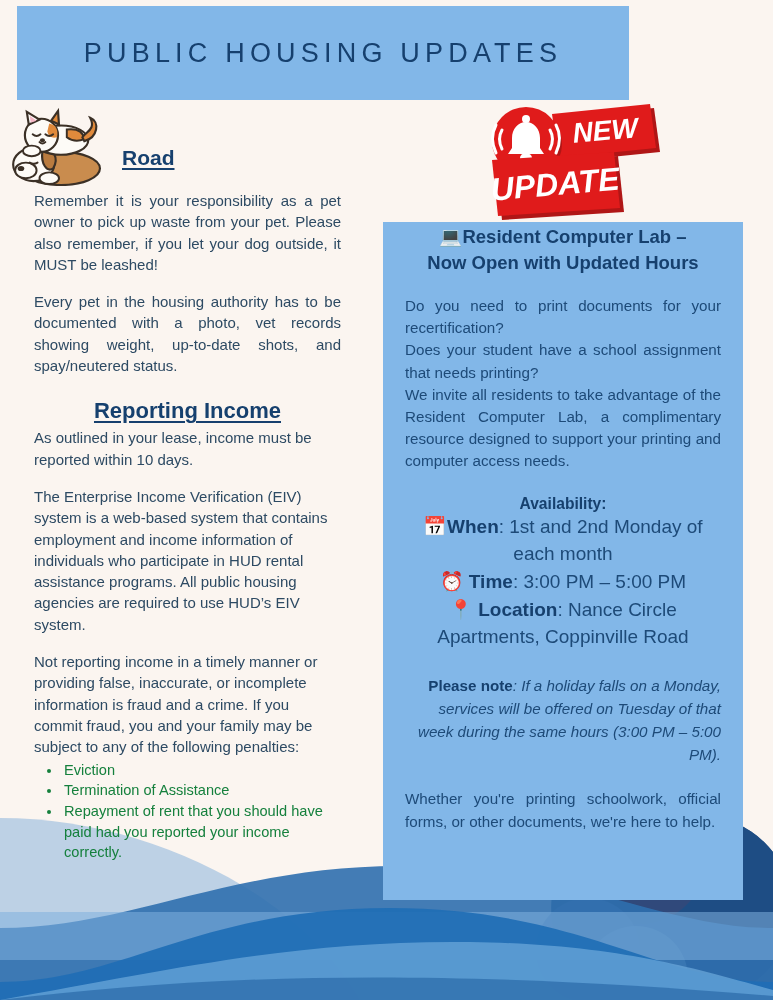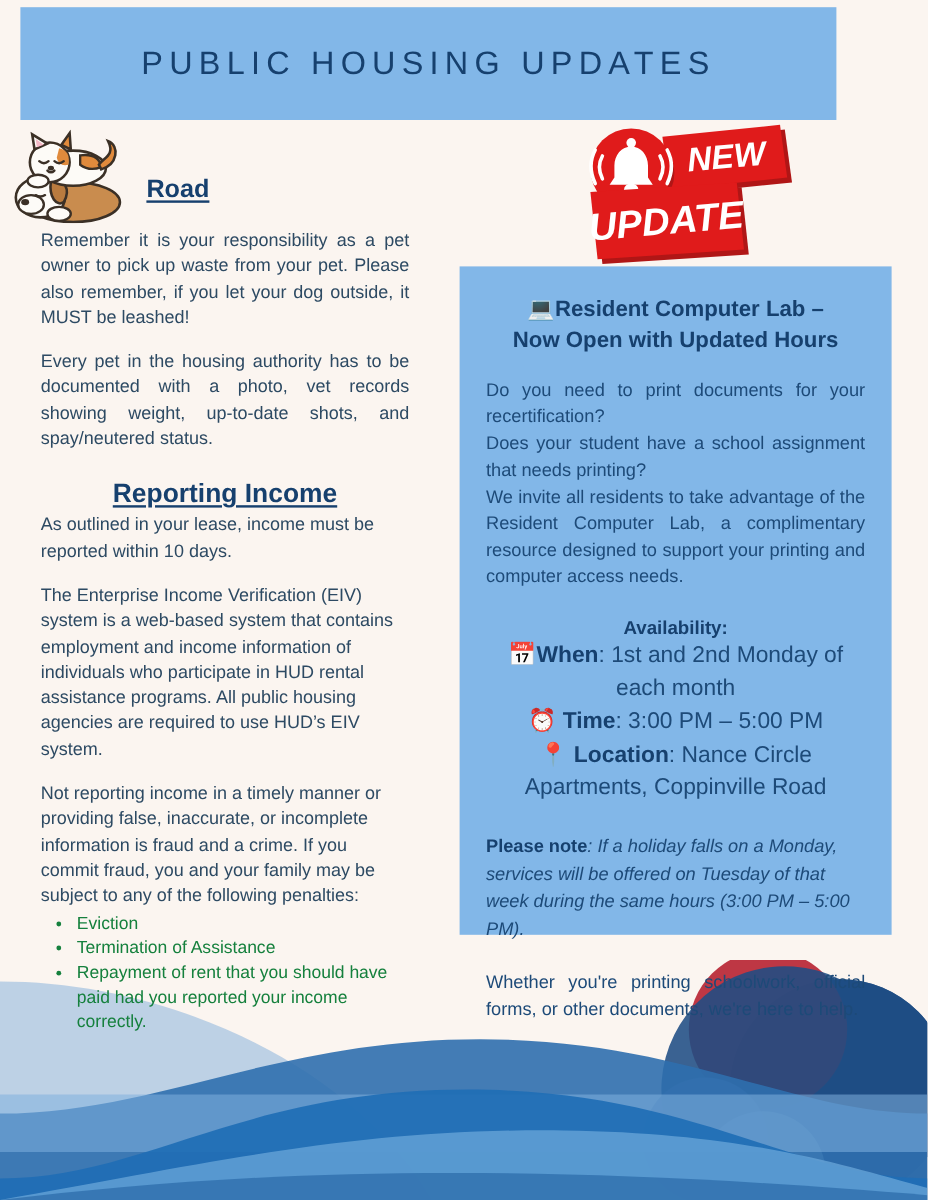--- a/index.html
+++ b/index.html
@@ -34,21 +34,21 @@
     z-index: 0;
     pointer-events: none;
   }
   .footer-art svg { display: block; }
 
   
   .header-band {
     position: absolute;
     left: 17px;
     top: 6px;
-    width: 680px;
+    width: 612px;
     height: 94px;
     background: #82b7e8;
     z-index: 3;
     display: flex;
     align-items: center;
     justify-content: center;
   }
   .header-title {
     color: #16406e;
     font-size: 27px;
@@ -124,25 +124,25 @@
     height: 122px;
     z-index: 6;
   }
 
   
   .blue-panel {
     position: absolute;
     left: 383px;
     top: 222px;
     width: 360px;
-    height: 557px;
+    height: 678px;
     background: #82b7e8;
     z-index: 4;
     box-sizing: border-box;
-    padding: 22px 22px 10px 22px;
+    padding: 2px 22px 10px 22px;
   }
   .panel-heading {
     color: #16406e;
     font-size: 18.5px;
     font-weight: bold;
     text-align: center;
     line-height: 1.38;
     margin: 0 0 20px 0;
   }
   .panel-text {
@@ -161,21 +161,21 @@
   }
   .avail-title {
     color: #16406e;
     font-weight: bold;
     font-size: 15.6px;
     text-align: center;
     margin: 22px 0 0 0;
   }
   .lbl { font-weight: bold; color: #16406e; }
   .note-block {
-    text-align: left;
+    text-align: right;
     font-style: italic;
     color: #1d4a78;
     font-size: 15.2px;
     line-height: 1.5;
     margin: 24px 0 0 0;
   }
   .note-block .lbl { font-style: normal; }
   .spacer-22 { height: 22px; }
 </style>
 </head>

